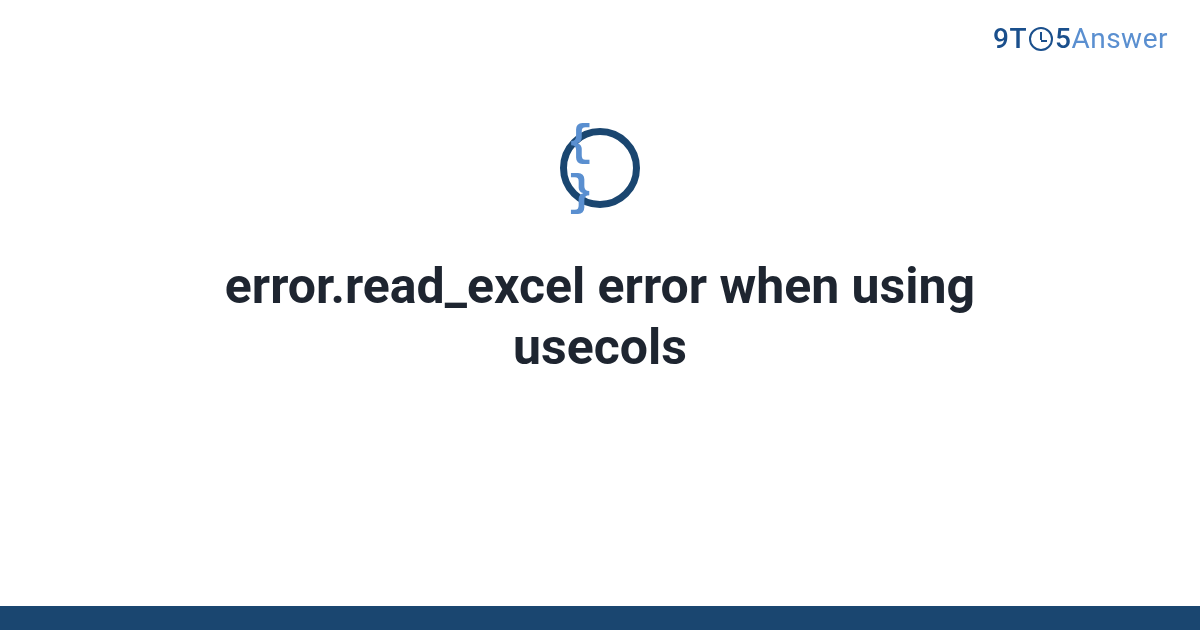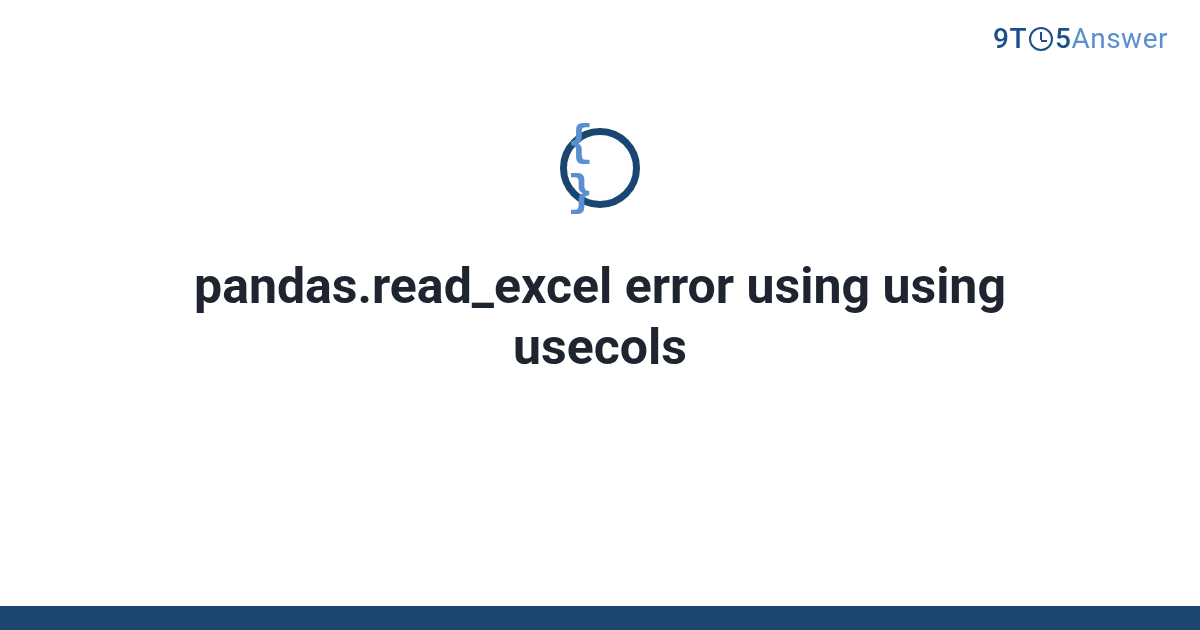--- a/index.html
+++ b/index.html
@@ -112,16 +112,16 @@
 <div class="top-brand">
   <span class="brand-text">
     <span class="brand-9t">9T</span><span class="brand-clock"></span><span class="brand-5">5</span><span class="brand-answer">Answer</span>
   </span>
 </div>
 
 <div class="center-content">
   <div class="icon-circle">
     <span class="braces">{ }</span>
   </div>
-  <h1 class="title">pandas.read_excel error using using usecols</h1>
+  <h1 class="title">error.read_excel error when using usecols</h1>
 </div>
 
 <div class="footer-bar"></div>
 
 </body></html>

